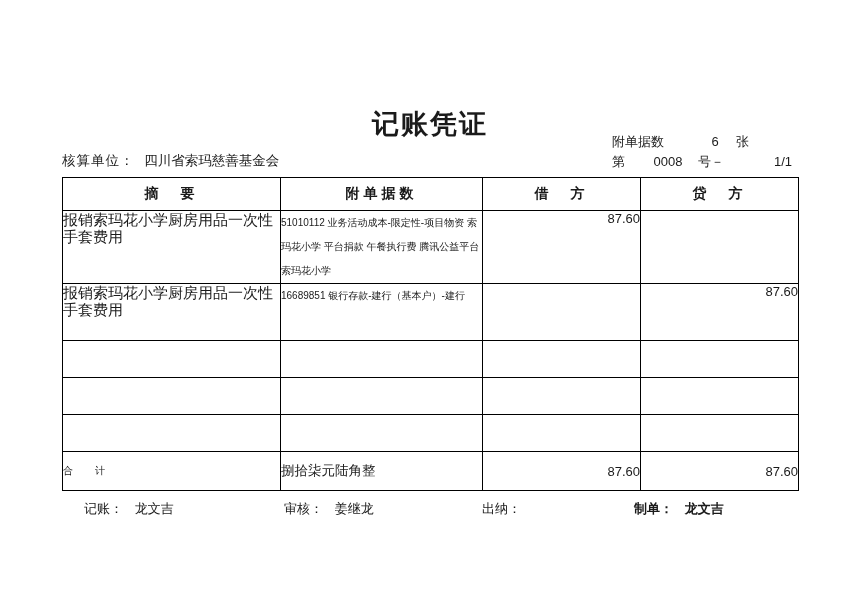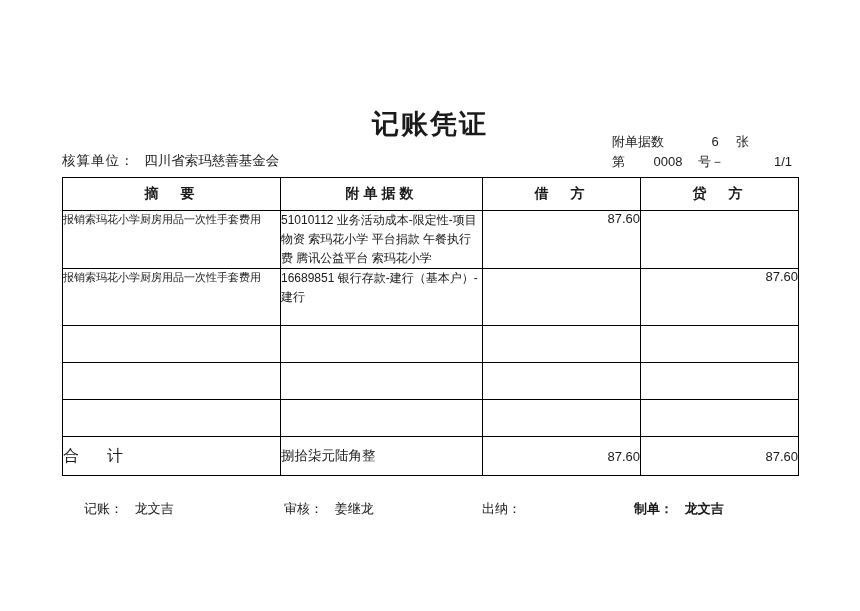--- a/index.html
+++ b/index.html
@@ -92,46 +92,46 @@
     letter-spacing: 4px;
     text-align: center;
     vertical-align: middle;
   }
   .col-summary { width: 218px; }
   .col-subject { width: 202px; }
   .col-debit   { width: 158px; }
   .col-credit  { width: 158px; }
 
   td.summary {
-    font-size: 11px;
+    font-size: 15px;
     line-height: 17px;
     padding: 6px 6px 6px 7px;
     word-break: break-all;
   }
   td.subject {
-    font-size: 12px;
-    line-height: 19px;
+    font-size: 10px;
+    line-height: 24px;
     padding: 5px 4px 5px 5px;
     word-break: break-all;
   }
   td.amount {
     font-size: 13px;
     text-align: right;
     padding: 7px 9px 0 0;
     vertical-align: top;
   }
   tr.entry td { height: 56px; }
   tr.blank td { height: 36px; }
 
   tr.total td {
     height: 38px;
     vertical-align: middle;
   }
   td.total-label {
-    font-size: 16px;
+    font-size: 10px;
     letter-spacing: 6px;
     text-align: left;
     padding-left: 14px;
     width: 72px;
   }
   td.total-words {
     font-size: 13.5px;
     padding-left: 8px;
   }
   td.total-amount {

